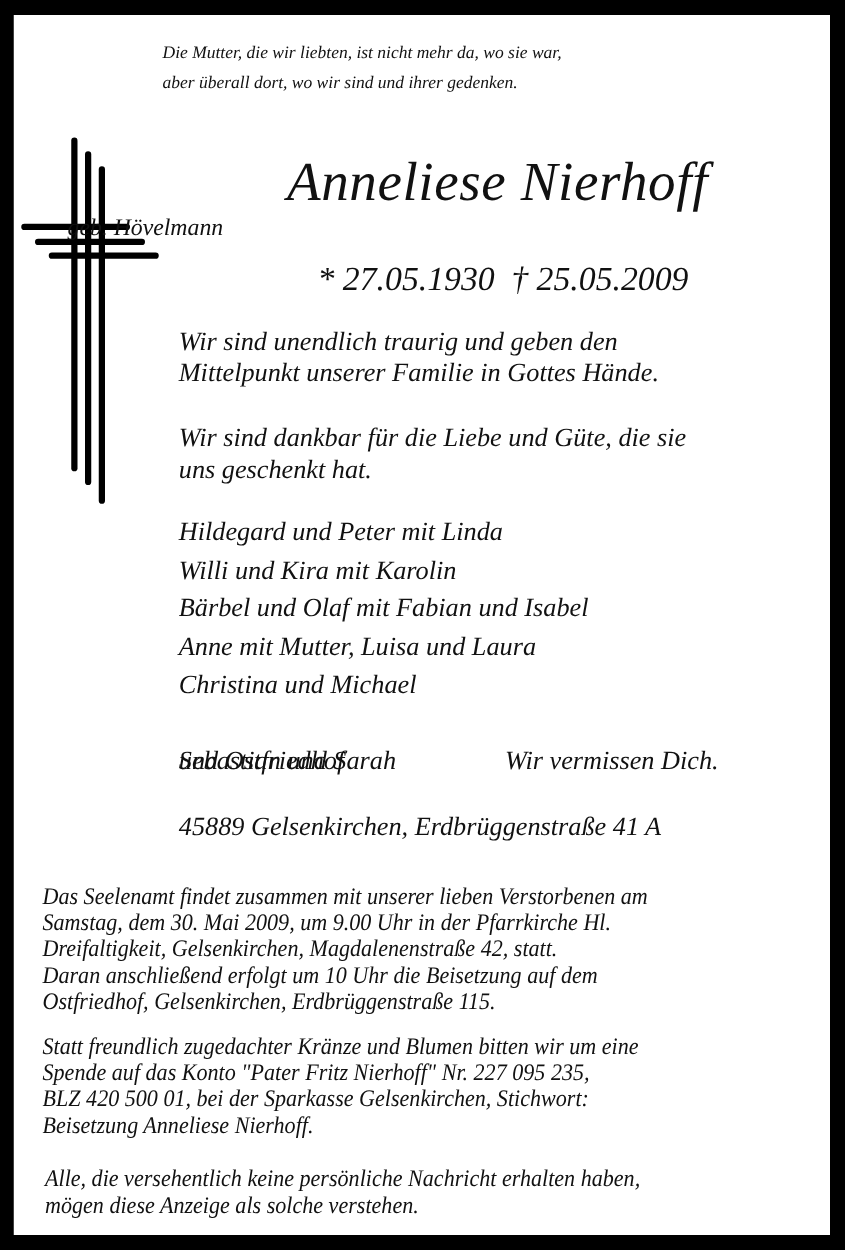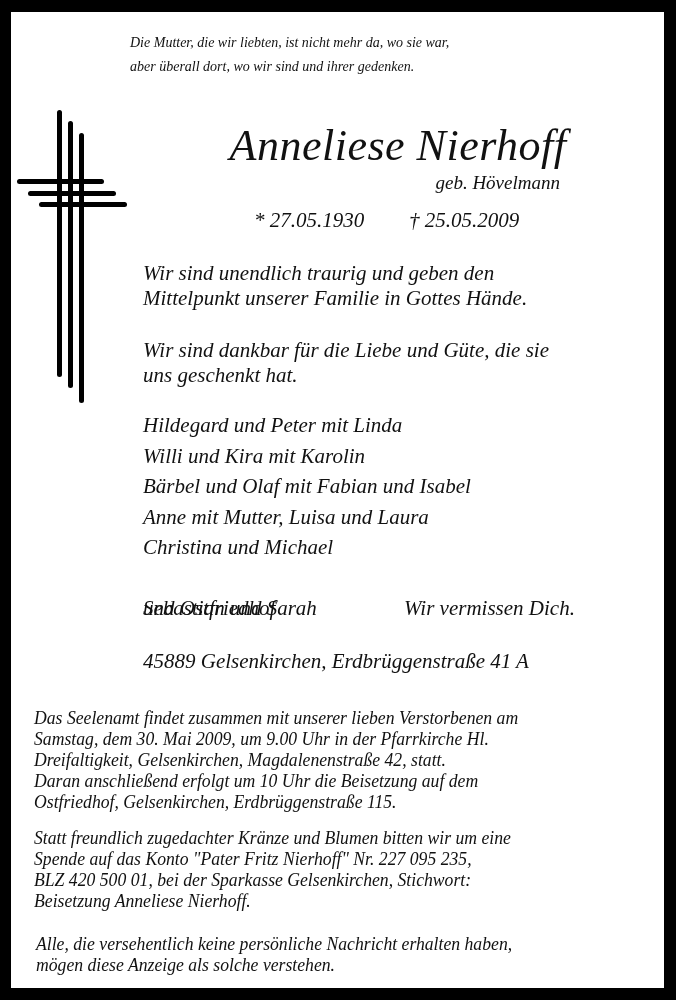--- a/index.html
+++ b/index.html
@@ -9,22 +9,22 @@
     font-family: "Liberation Serif", "DejaVu Serif", serif;
     color: #111;
   }
   .panel {
     position: absolute; left: 11px; top: 12px; width: 653px; height: 976px;
     background: #fff;
   }
   .t { position: absolute; font-style: italic; white-space: nowrap; line-height: 1; }
   .motto { left: 130px; font-size: 14px; }
   .name { left: 0; width: 676px; text-align: center; font-size: 44px; top: 124px; padding-left: 120px; box-sizing: border-box; letter-spacing: 0.5px; }
-  .maiden { left: 0; width: 560px; text-align: right; font-size: 19px; top: 173px; padding-left: 54px; box-sizing: border-box; }
-  .dates { top: 210px; font-size: 21px; }
+  .maiden { left: 0; width: 560px; text-align: left; font-size: 19px; top: 173px; padding-left: 54px; box-sizing: border-box; }
+  .dates { top: 210px; font-size: 27px; }
   .body { left: 143px; font-size: 21px; text-align: right; }
   .fam { left: 143px; font-size: 21px; }
   .small { left: 34px; font-size: 19px; transform: scaleX(0.93); transform-origin: left; }
   .cross span { position: absolute; background: #000; border-radius: 3px; }
 </style>
 </head>
 <body>
 
 <div class="panel"></div>
 

